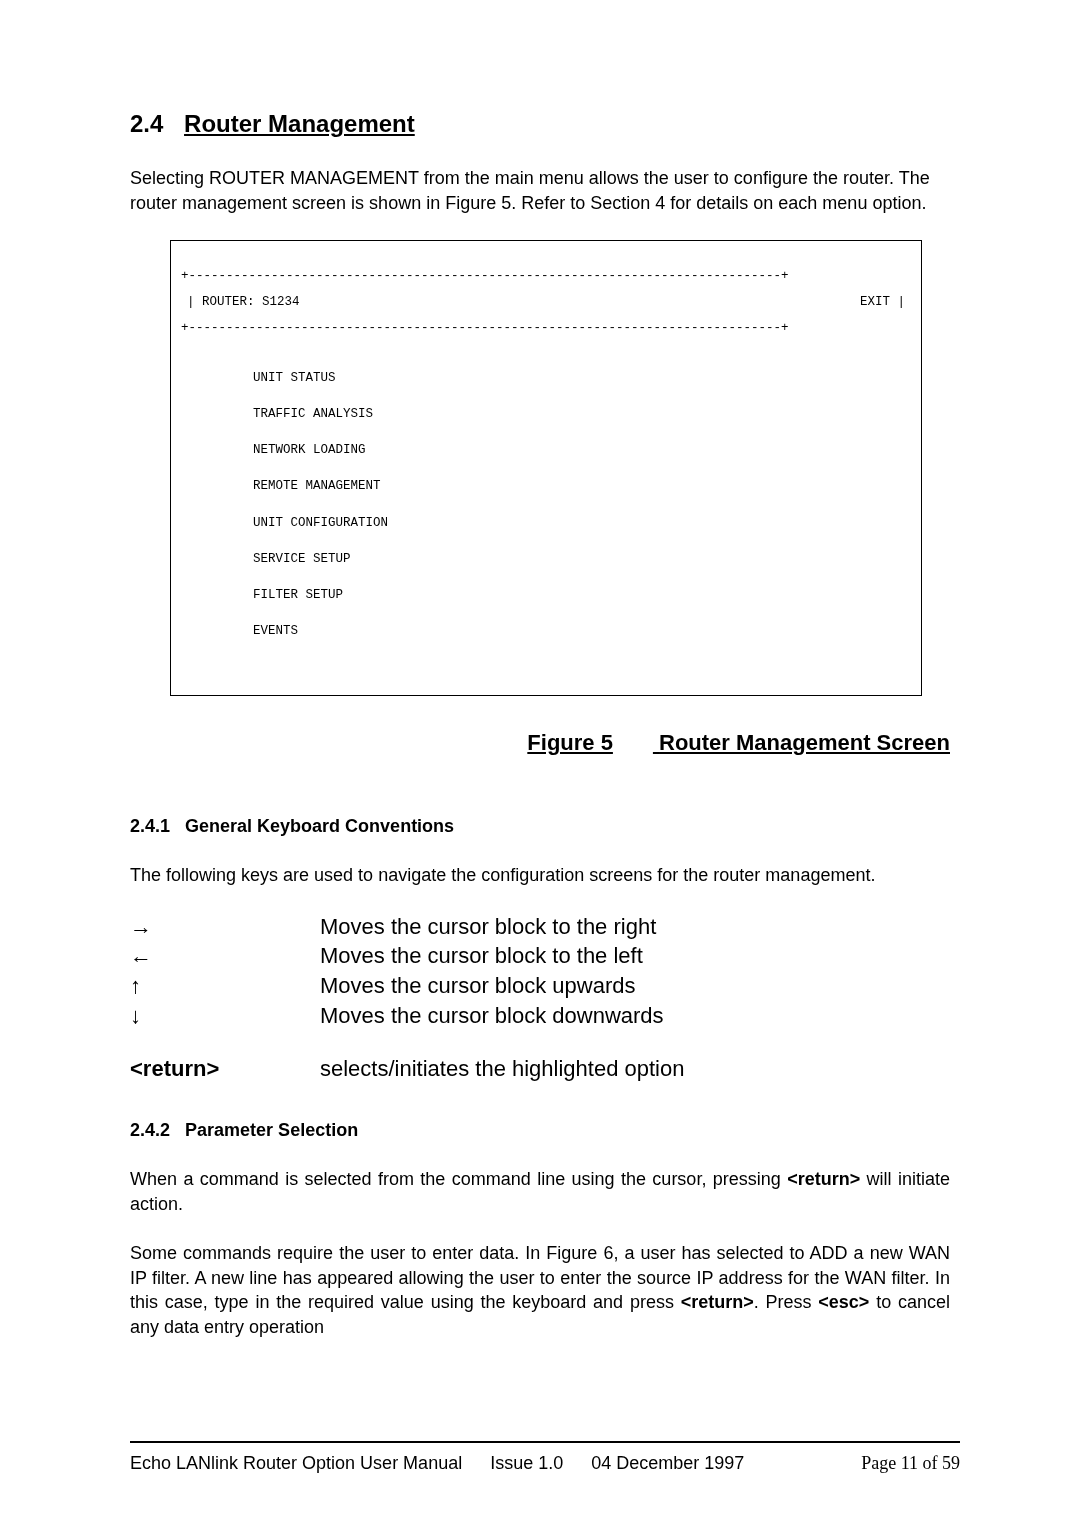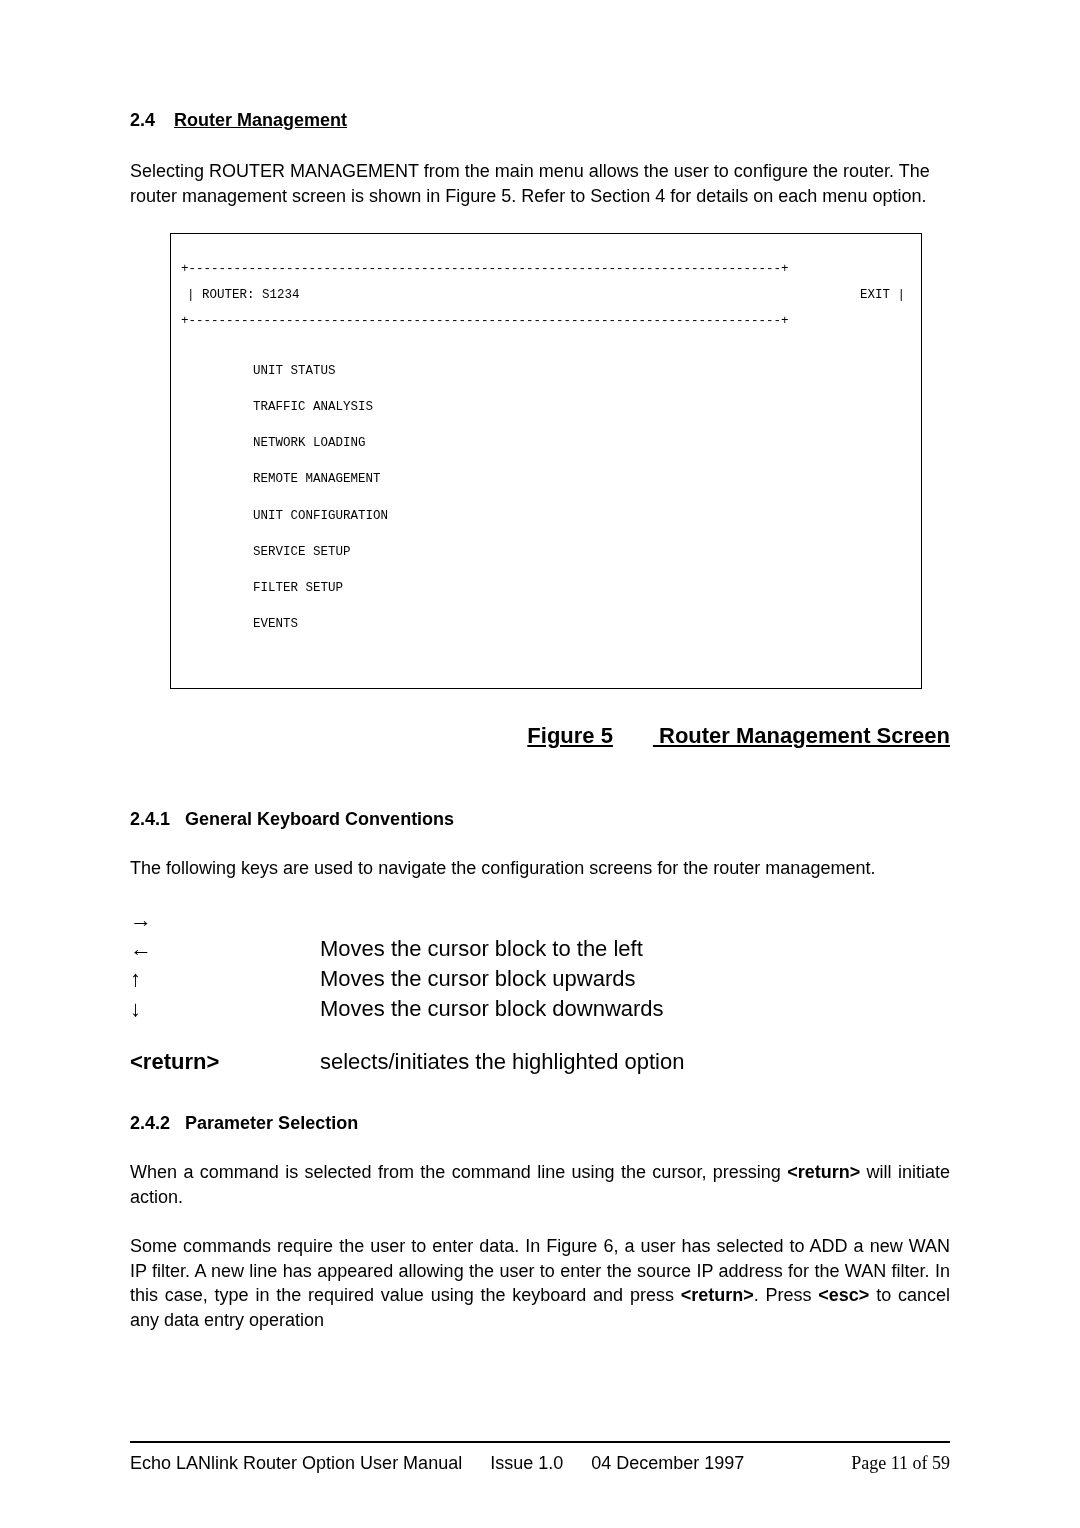--- a/index.html
+++ b/index.html
@@ -7,21 +7,21 @@
     margin: 0;
     font-family: Arial, Helvetica, sans-serif;
     color: #000;
     width: 1080px;
     height: 1528px;
     box-sizing: border-box;
     padding: 110px 130px 60px 130px;
     position: relative;
   }
   h2 {
-    font-size: 18px;
+    font-size: 24px;
     font-weight: bold;
     margin: 0 0 28px 0;
   }
   h2 .num { display: inline-block; margin-right: 14px; }
   h2 .title { text-decoration: underline; }
   p.body {
     font-size: 18px;
     line-height: 1.38;
     margin: 0 0 24px 0;
   }
@@ -60,21 +60,21 @@
     margin: 0 0 24px 0;
   }
   .keytable .row { display:flex; }
   .keytable .k { width: 190px; }
   .keytable .d { flex:1; }
   .keytable .row.gap { margin-top: 24px; }
   .bold { font-weight: bold; }
   .footer {
     position: absolute;
     left: 130px;
-    right: 130px;
+    right: 120px;
     bottom: 54px;
     font-size: 18px;
   }
   .footer-rule {
     border: none;
     border-top: 2.5px solid #000;
     margin: 0 0 10px 0;
   }
   .footer-line { display:flex; gap: 28px; white-space: nowrap;}
   .footer-line span:last-child { margin-left:auto;font-family:Liberation Serif, serif; }
@@ -113,20 +113,21 @@
 <h3>
   <span class="num">2.4.1</span>
   <span>General Keyboard Conventions</span>
 </h3>
 
 <p class="body justify">The following keys are used to navigate the configuration screens for the router management.</p>
 
 <div class="keytable">
   <div class="row">
     <div class="k">→</div>
+    <div class="d">Moves the cursor block to the right</div>
   </div>
   <div class="row">
     <div class="k">←</div>
     <div class="d">Moves the cursor block to the left</div>
   </div>
   <div class="row">
     <div class="k">↑</div>
     <div class="d">Moves the cursor block upwards</div>
   </div>
   <div class="row">

